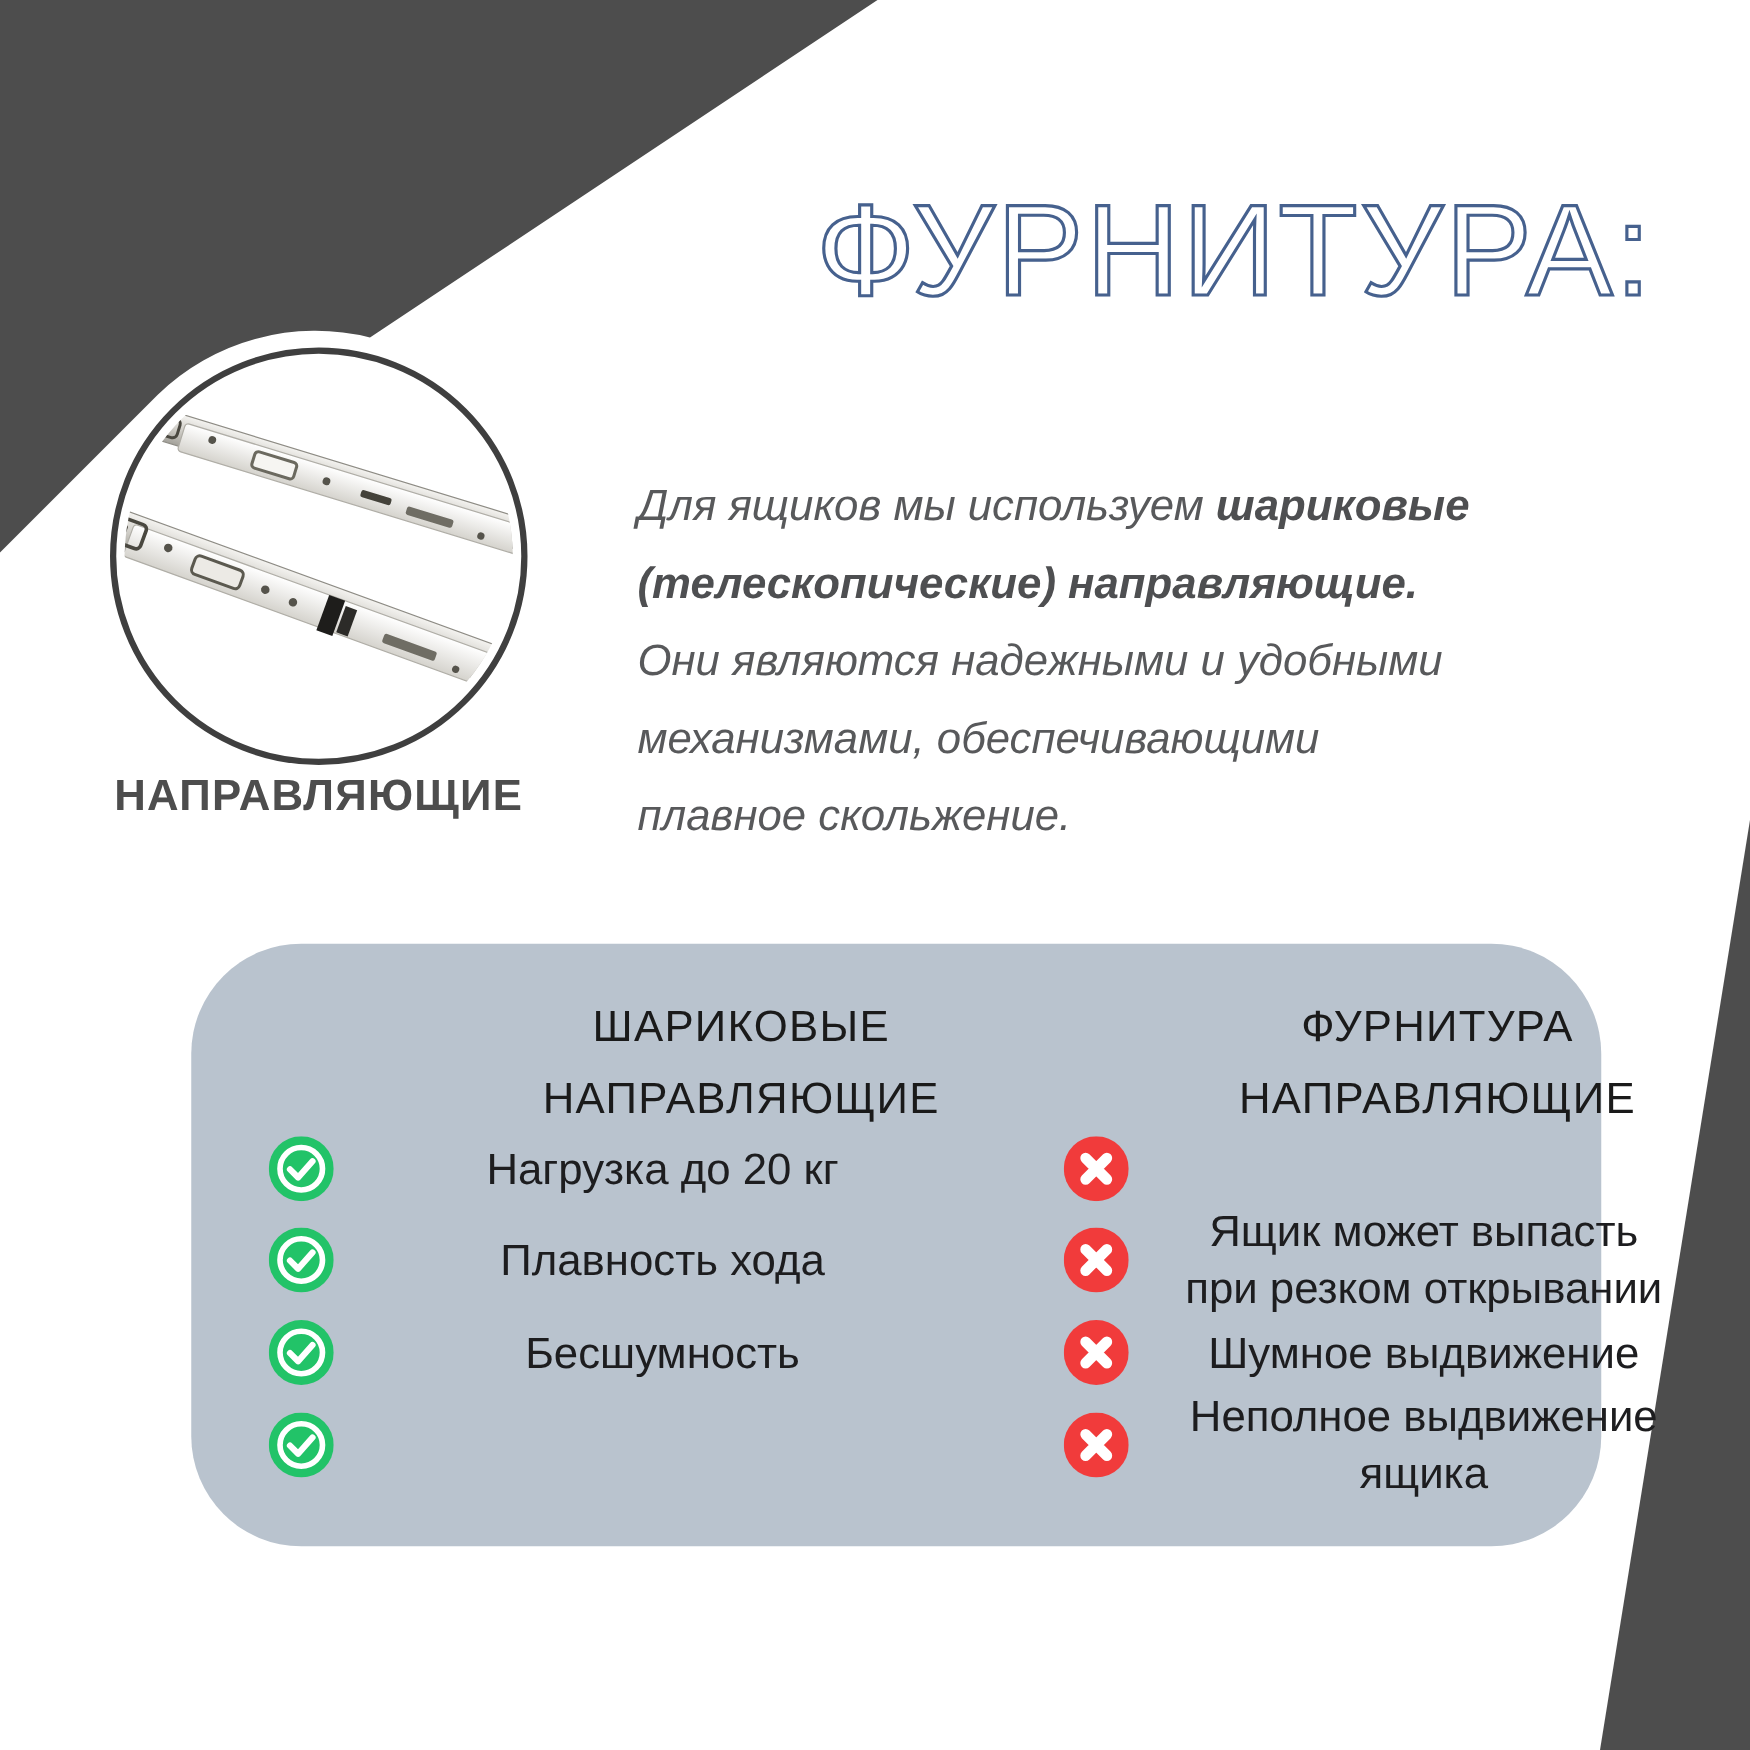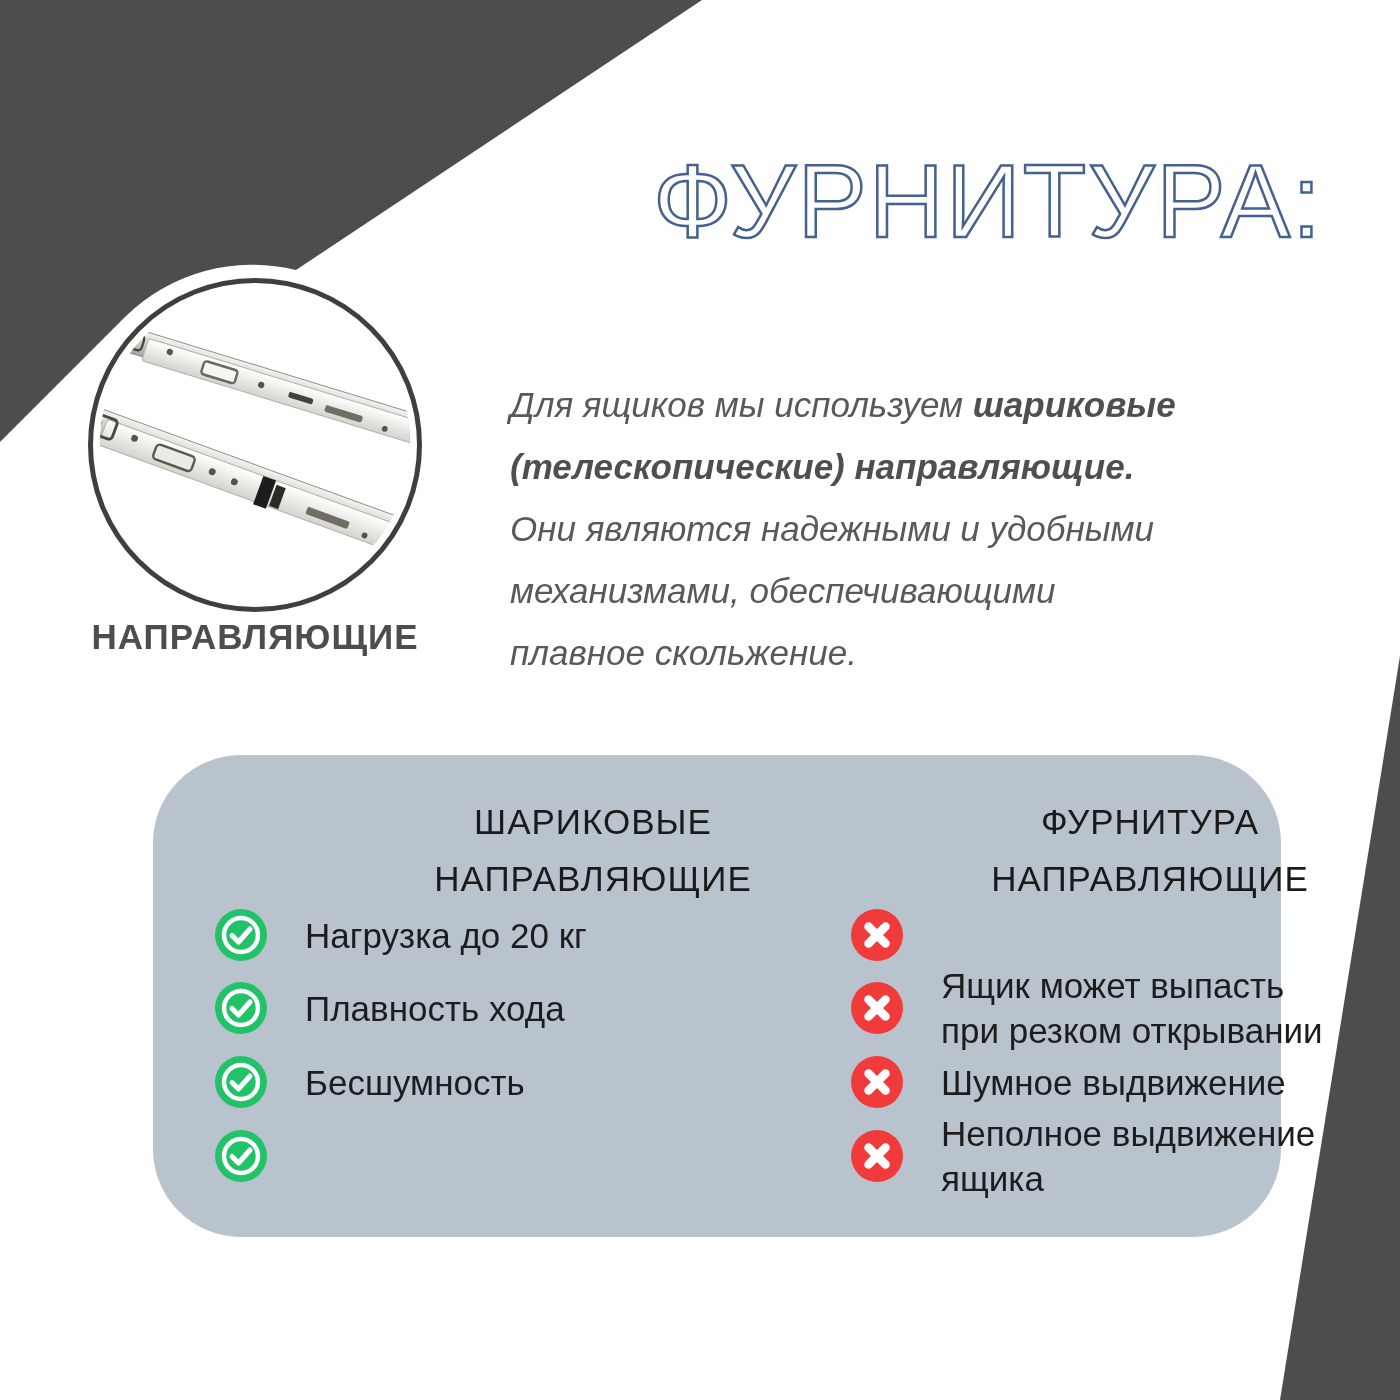--- a/index.html
+++ b/index.html
@@ -48,21 +48,21 @@
     position:absolute;left:153px;top:755px;width:1128px;height:482px;
     background:var(--card_bg);border-radius:88px;
   }
   .col-header{
     position:absolute;top:38px;width:420px;text-align:center;
     font-size:35px;line-height:57px;letter-spacing:1px;color:var(--header_text);
   }
   .col-header.left{left:230px;}
   .col-header.right{left:787px;}
   .row{
-    position:absolute;display:flex;align-items:center;height:52px;
+    position:absolute;display:flex;align-items:center;height:52px;text-align:center;
   }
   .row .icon{flex:0 0 52px;width:52px;height:52px;}
   .row .txt{
     margin-left:38px;font-size:35px;line-height:45px;color:var(--item_text);
     white-space:normal;
   }
   .row.lcol{left:62px;}
   .row.lcol .txt{width:450px;}
   .row.rcol{left:698px;}
   .row.rcol .txt{width:396px;}

